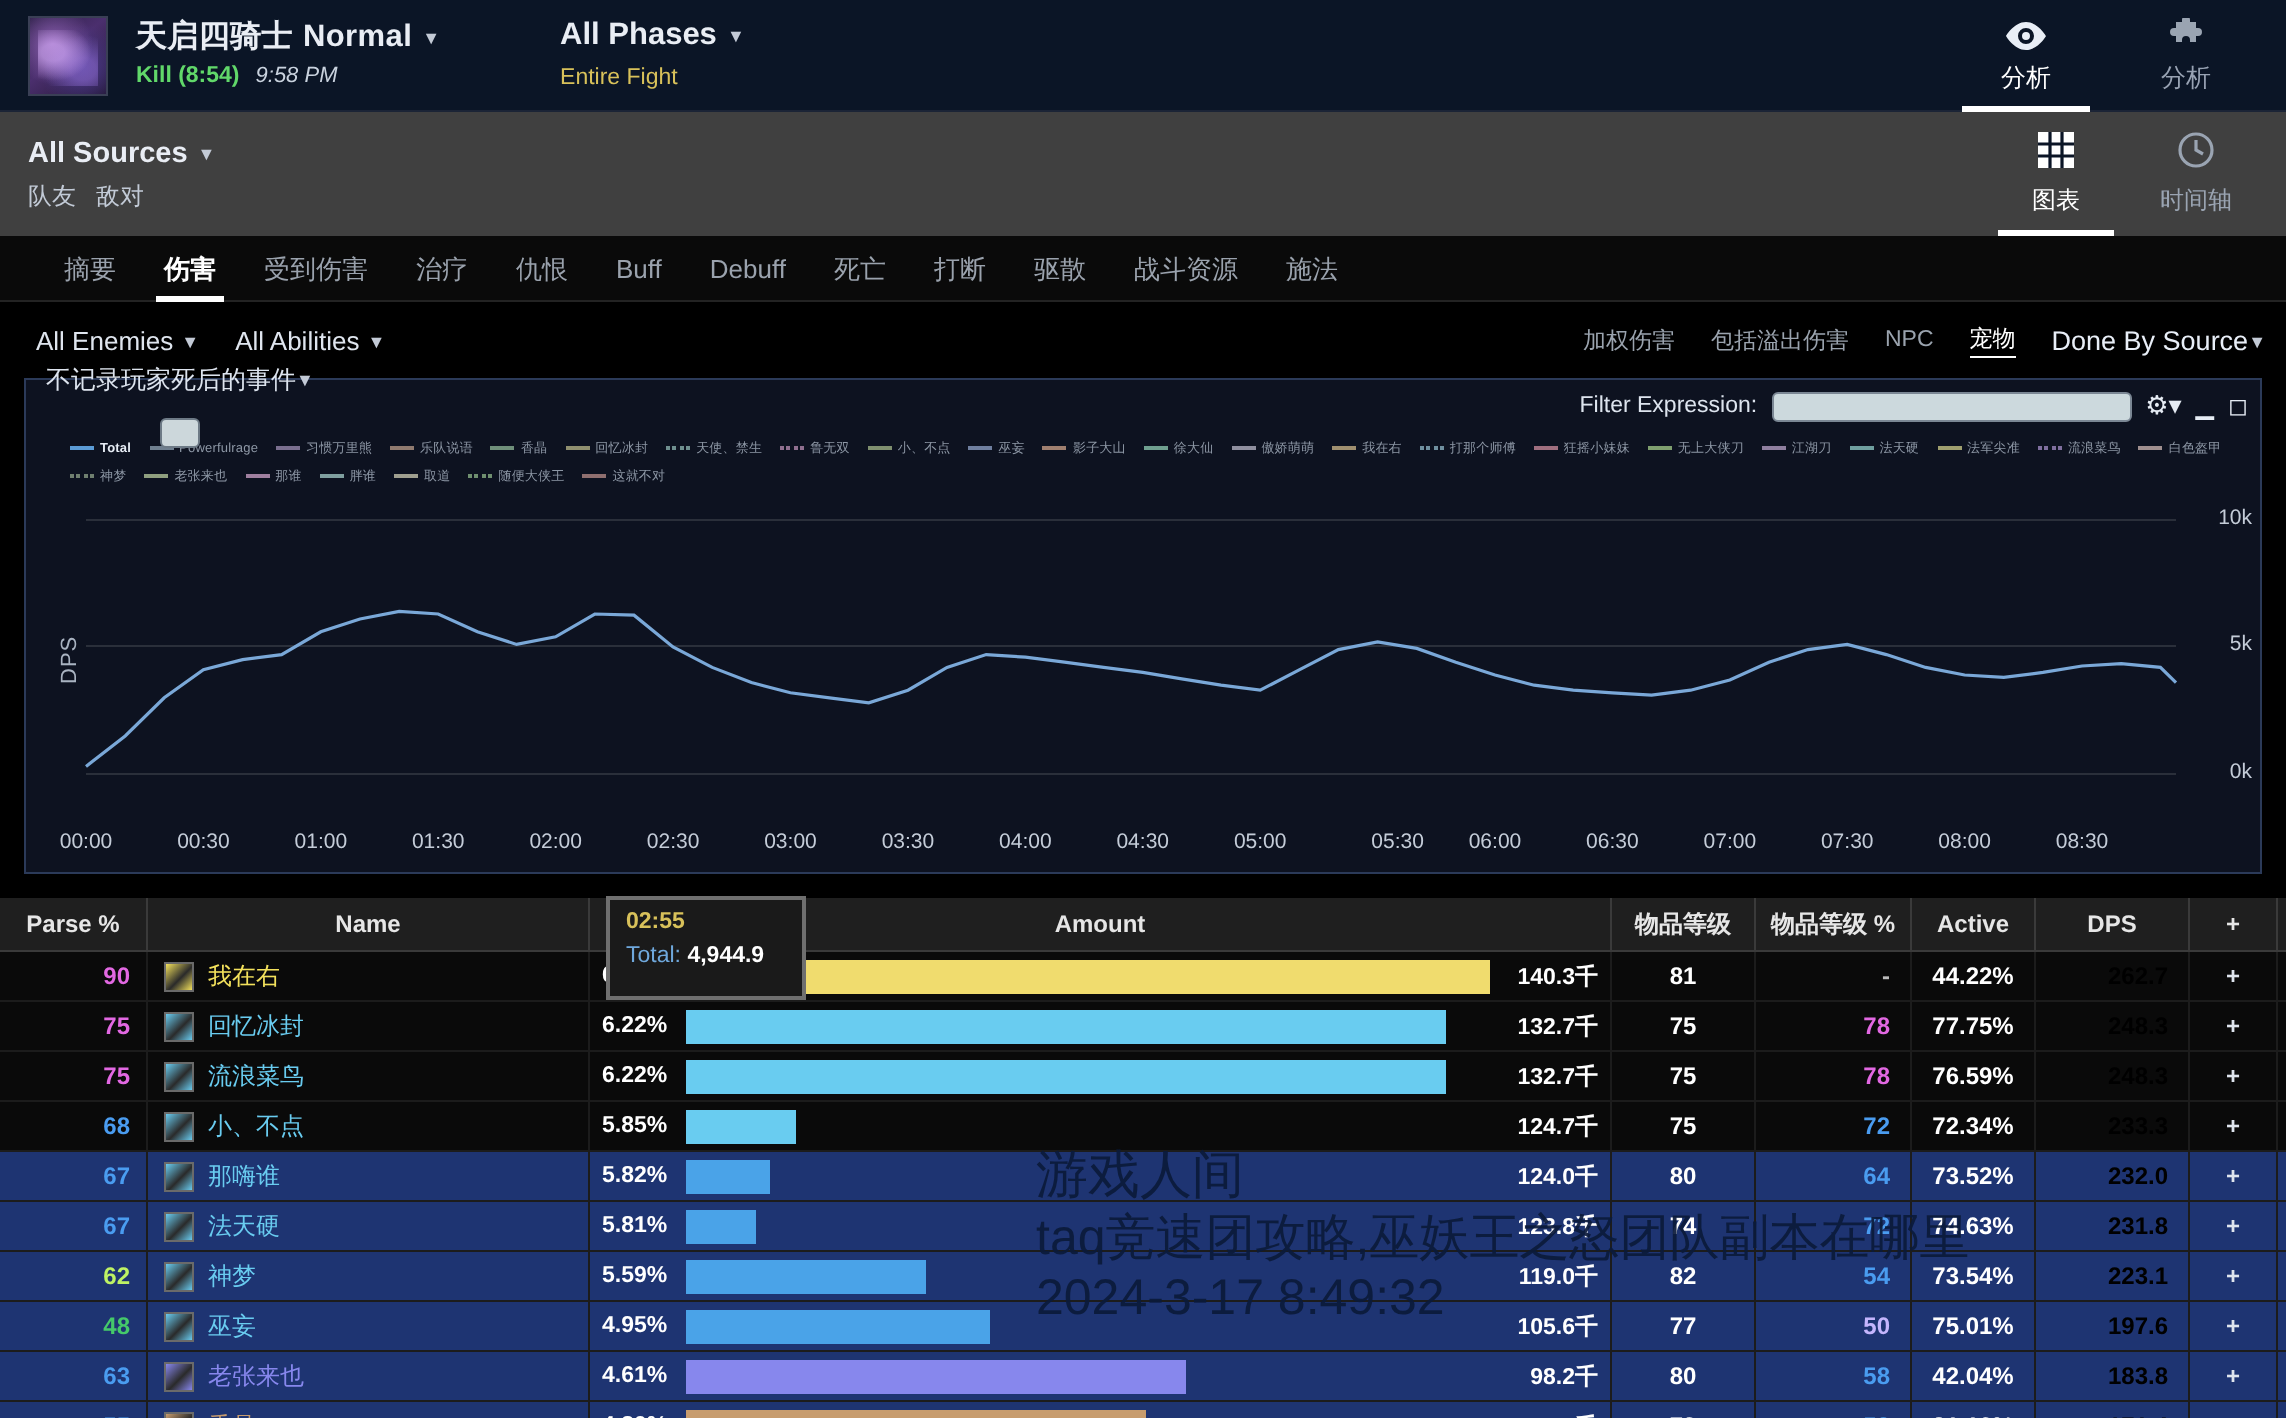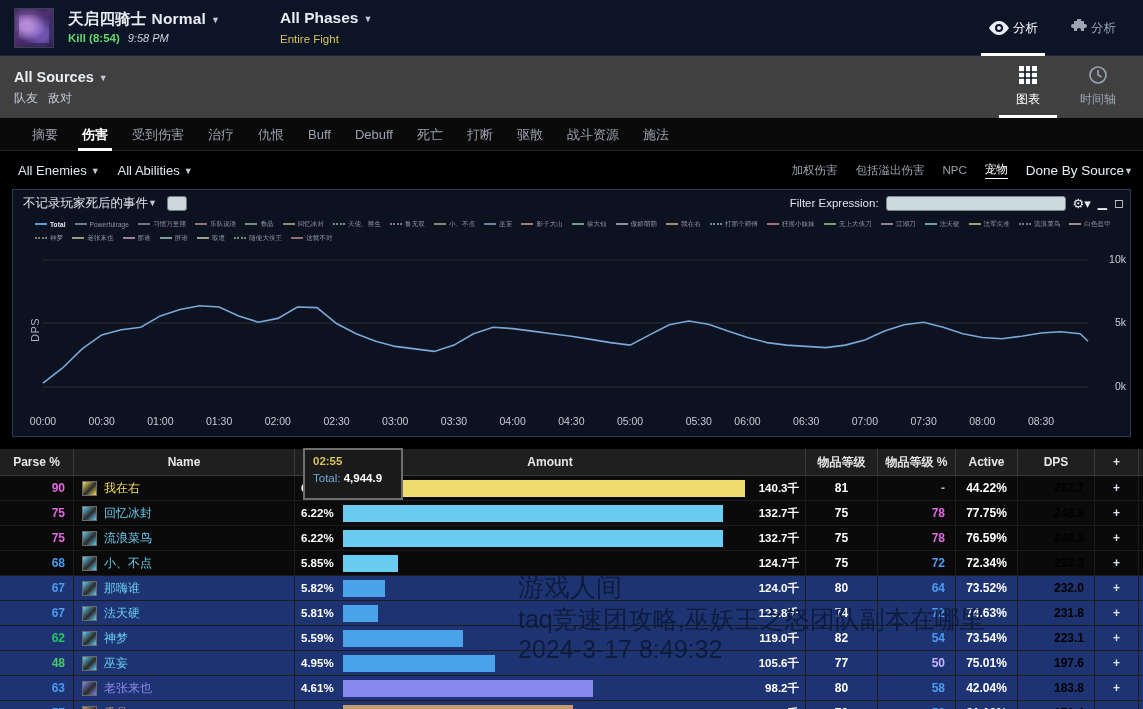--- a/index.html
+++ b/index.html
@@ -41,21 +41,21 @@
   .sub-row { margin-top: 7px; display: flex; align-items: baseline; gap: 8px; }
   .kill { color: #61d86a; font-size: 11.5px; font-weight: 700; }
   .killtime { color: #c9d2de; font-size: 11px; font-style: italic; }
 
   .phase-block { margin-left: 60px; line-height: 1; }
   .phase-name { color: #e9edf4; font-size: 15.5px; font-weight: 600; }
   .phase-sub { color: #d8c15a; font-size: 11.5px; margin-top: 8px; }
 
   .top-actions { position: absolute; right: 10px; top: 0; height: 56px; display: flex; align-items: center; }
   .tact {
-    width: 80px; height: 56px; display: flex; flex-direction: row;
+    width: 80px; height: 56px; display: flex; flex-direction: column;
     align-items: center; justify-content: center; gap: 3px; cursor: pointer;
     position: relative;
   }
   .tact .ic { height: 20px; display:flex; align-items:center; }
   .tact .lb { font-size: 12.5px; }
   .tact.active .lb { color: #ffffff; }
   .tact.active::after {
     content: ""; position: absolute; bottom: 0; left: 8px; right: 8px; height: 3px; background: #fff;
   }
   .tact .lb { color: #98a2b3; }
@@ -106,21 +106,21 @@
   .fright .fit { color: #9aa3ae; font-size: 11.5px; cursor: pointer; }
   .fright .fit.on { color: #fff; border-bottom: 1px solid #fff; padding-bottom: 1px; }
   .fright .fmain { color: #e8eef7; font-size: 13.5px; cursor: pointer; }
 
   
   .panel {
     position: absolute; top: 189px; left: 12px; width: 1119px; height: 248px;
     background: #0d1220; border: 1px solid #2b3a59;
   }
   .panel-head { height: 26px; display: flex; align-items: center; position: relative; }
-  .ph-left { display: flex; align-items: center; margin-left: 10px; gap: 10px; }
+  .ph-left { display: flex; align-items: center; margin-left: 10px; gap: 10px; flex-direction: column; }
   .ph-title { color: #dde4ee; font-size: 12.5px; }
   .ph-swatch { width: 20px; height: 15px; background: #ccd7db; border: 1px solid #6d7a86; border-radius: 3px; }
   .ph-right { position: absolute; right: 6px; display: flex; align-items: center; gap: 7px; }
   .ph-right .lbl { color: #dde4ee; font-size: 11.5px; }
   .fexp { width: 180px; height: 15px; background: #ccd9dd; border: 1px solid #7b8794; border-radius: 3px; }
   .gear { color: #e6ecf4; font-size: 13px; cursor: pointer; }
   .winbtn { color: #e6ecf4; font-size: 12px; cursor: pointer; }
 
   
   .legend {
@@ -574,21 +574,21 @@
             <span class="bar" style="width:35px;background:#4aa3e8"></span>
             <span class="amt">123.8千</span>
           </div>
           <div class="c c-ctr" style="width:72px">74</div>
           <div class="c c-right" style="width:78px;color:#4a9cf0">72</div>
           <div class="c c-ctr" style="width:62px">74.63%</div>
           <div class="c c-right" style="width:77px">231.8</div>
           <div class="c c-plus" style="width:44px">+</div>
         </div>
         <div class="row sel">
-          <div class="c c-parse" style="width:74px;color:#22c55e">62</div>
+          <div class="c c-parse" style="width:74px;color:#bef264">62</div>
           <div class="c c-name" style="width:221px">
             <span class="cls-icon" style="background:linear-gradient(135deg,#69ccf0 0%,#2a2a2a 55%,#69ccf0 100%)"></span>
             <span style="color:#69ccf0">神梦</span>
           </div>
           <div class="c c-amount" style="width:511px">
             <span class="pct">5.59%</span>
             <span class="bar" style="width:120px;background:#4aa3e8"></span>
             <span class="amt">119.0千</span>
           </div>
           <div class="c c-ctr" style="width:72px">82</div>

